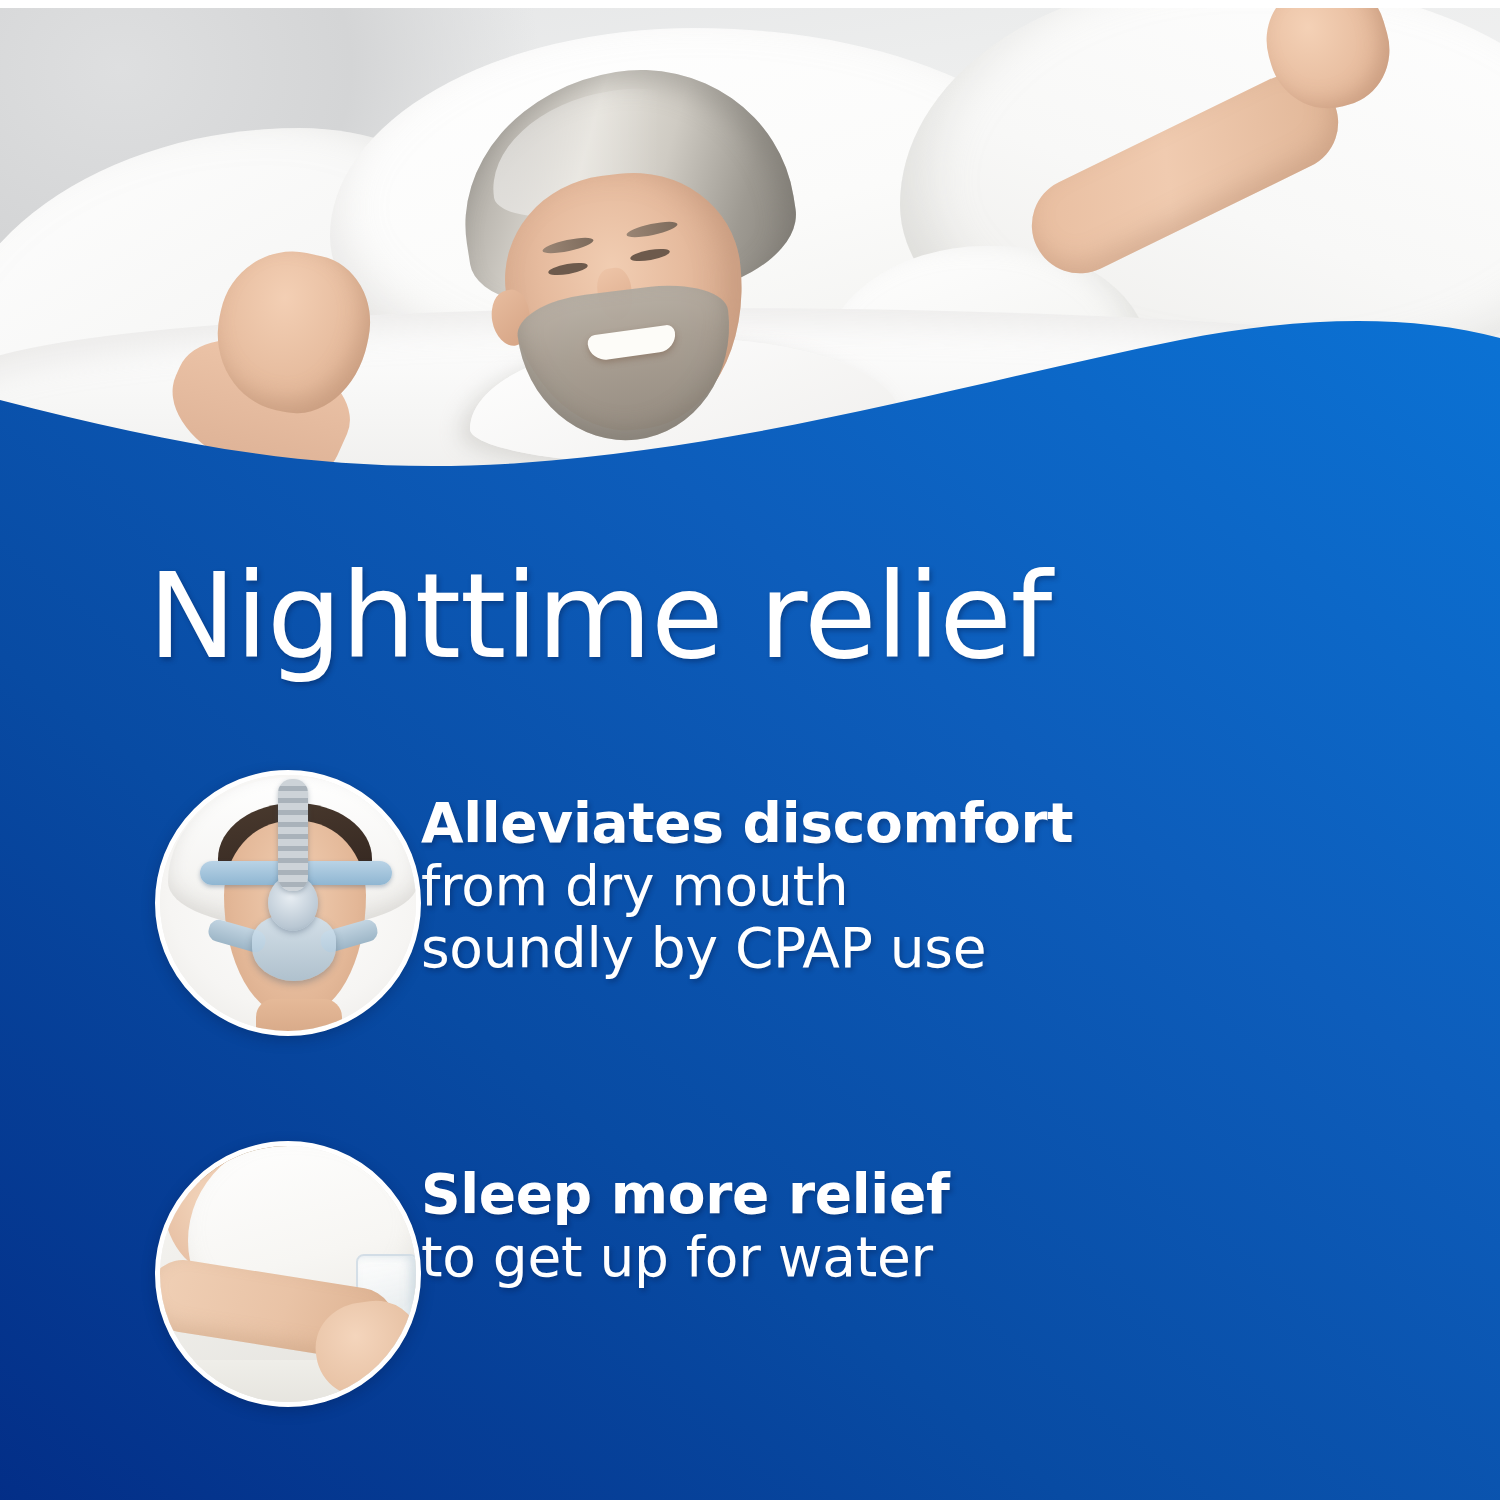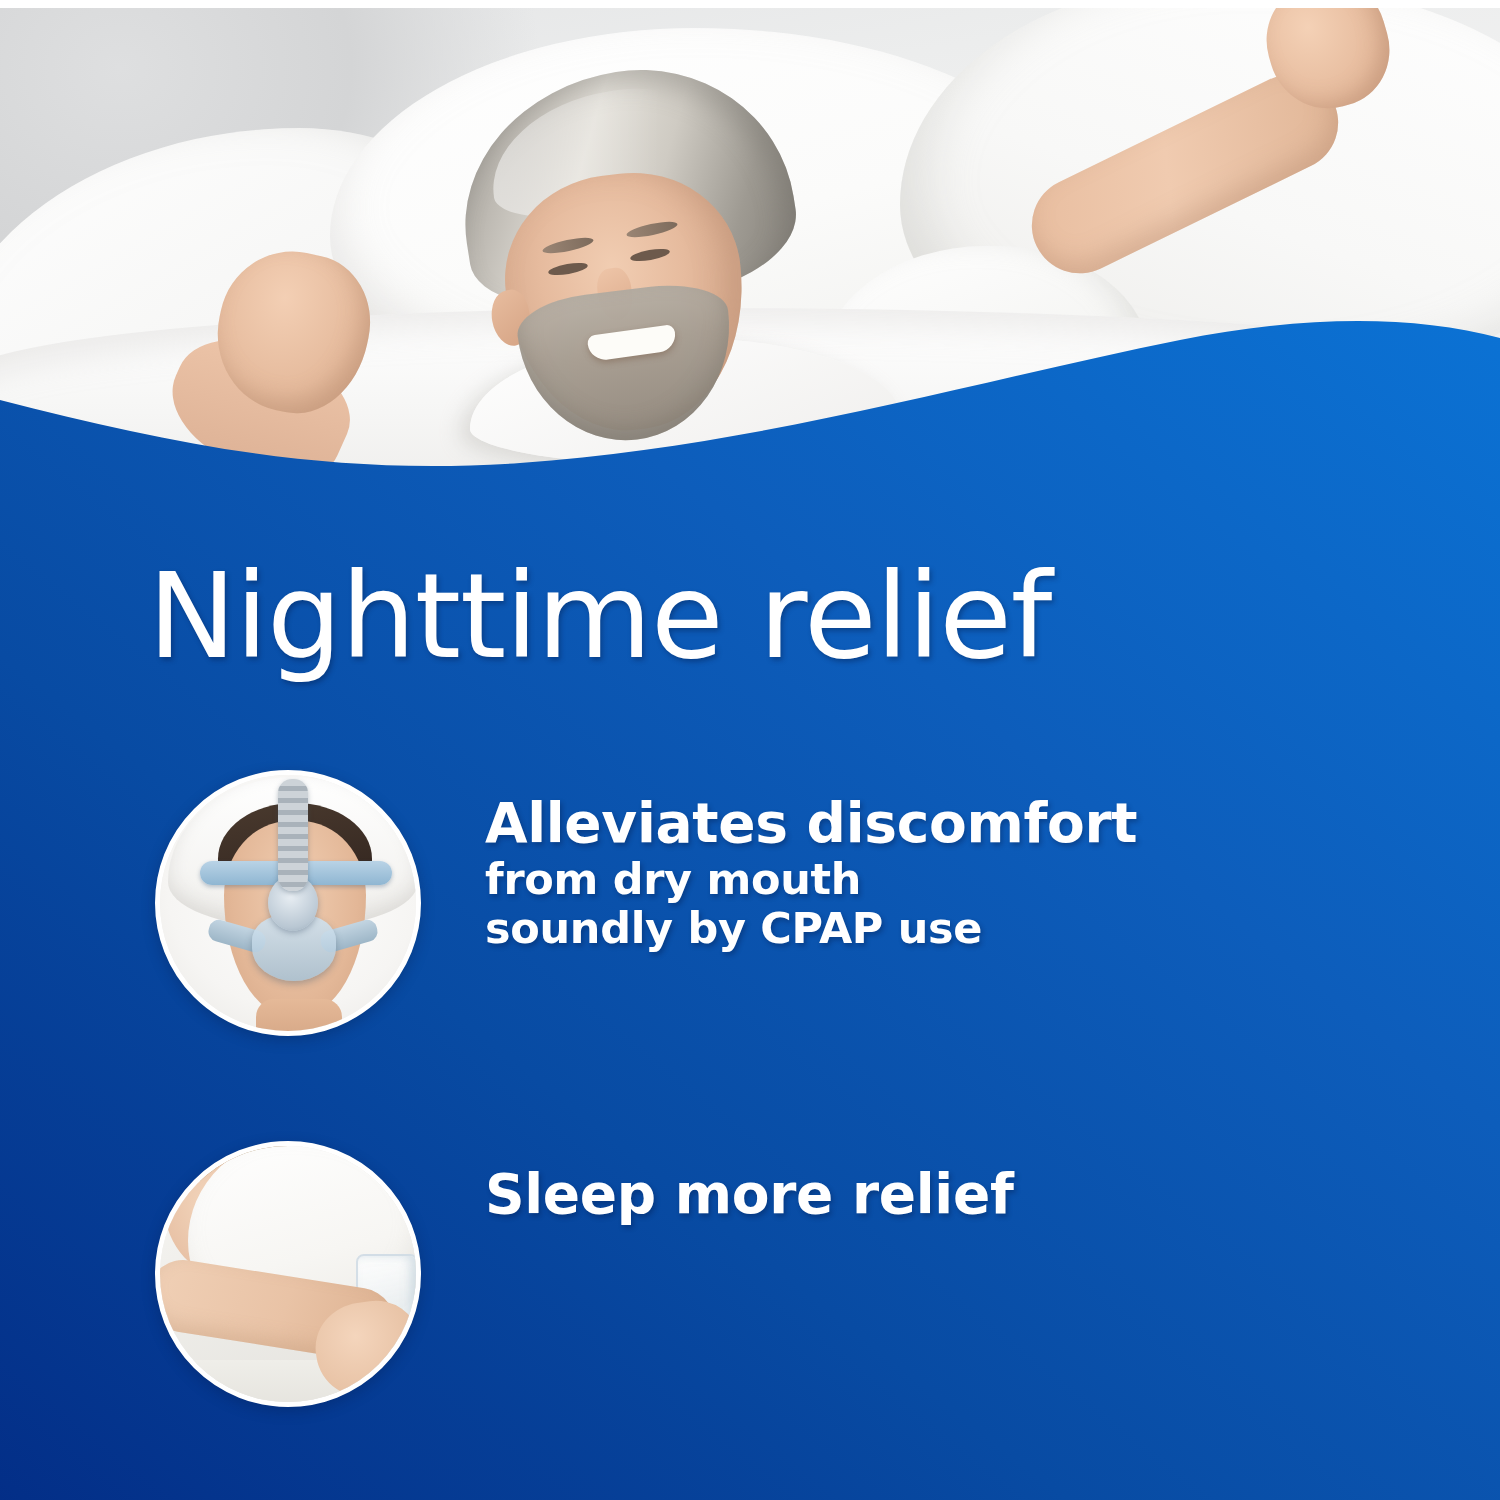--- a/index.html
+++ b/index.html
@@ -214,21 +214,20 @@
     text-shadow:2px 3px 5px rgba(0,20,60,.35);
     white-space:nowrap;
   }
 
   .benefit {
     position:absolute;
     left:155px;
     width:1300px;
     display:flex;
     align-items:flex-start;
-    gap:64px;
   }
   .benefit-1 { top:762px; }
   .benefit-2 { top:1133px; }
 
   .circle {
     position:relative;
     flex:0 0 auto;
     width:266px; height:266px;
     border-radius:50%;
     border:5px solid #ffffff;
@@ -368,22 +367,22 @@
     text-shadow:2px 3px 5px rgba(0,20,60,.32);
   }
   .btext .l1 {
     font-size:55px;
     font-weight:700;
     line-height:1.14;
     letter-spacing:-.3px;
     white-space:nowrap;
   }
   .btext .l2, .btext .l3 {
-    font-size:43px;
-    font-weight:700;
+    font-size:55px;
+    font-weight:400;
     line-height:1.14;
     letter-spacing:-.3px;
     white-space:nowrap;
   }
 </style>
 </head>
 <body>
 
 <div id="poster">
 
@@ -460,17 +459,18 @@
         <div class="w-table"></div>
         <div class="w-hair"></div>
         <div class="w-head"></div>
         <div class="w-pillow"></div>
         <div class="w-glass"></div>
         <div class="w-arm"></div>
         <div class="w-hand"></div>
       </div>
       <div class="btext">
         <div class="l1">Sleep more relief</div>
+        <div class="l3">to get up for water</div>
       </div>
     </div>
 
   </div>
 </div>
 
 </body></html>

